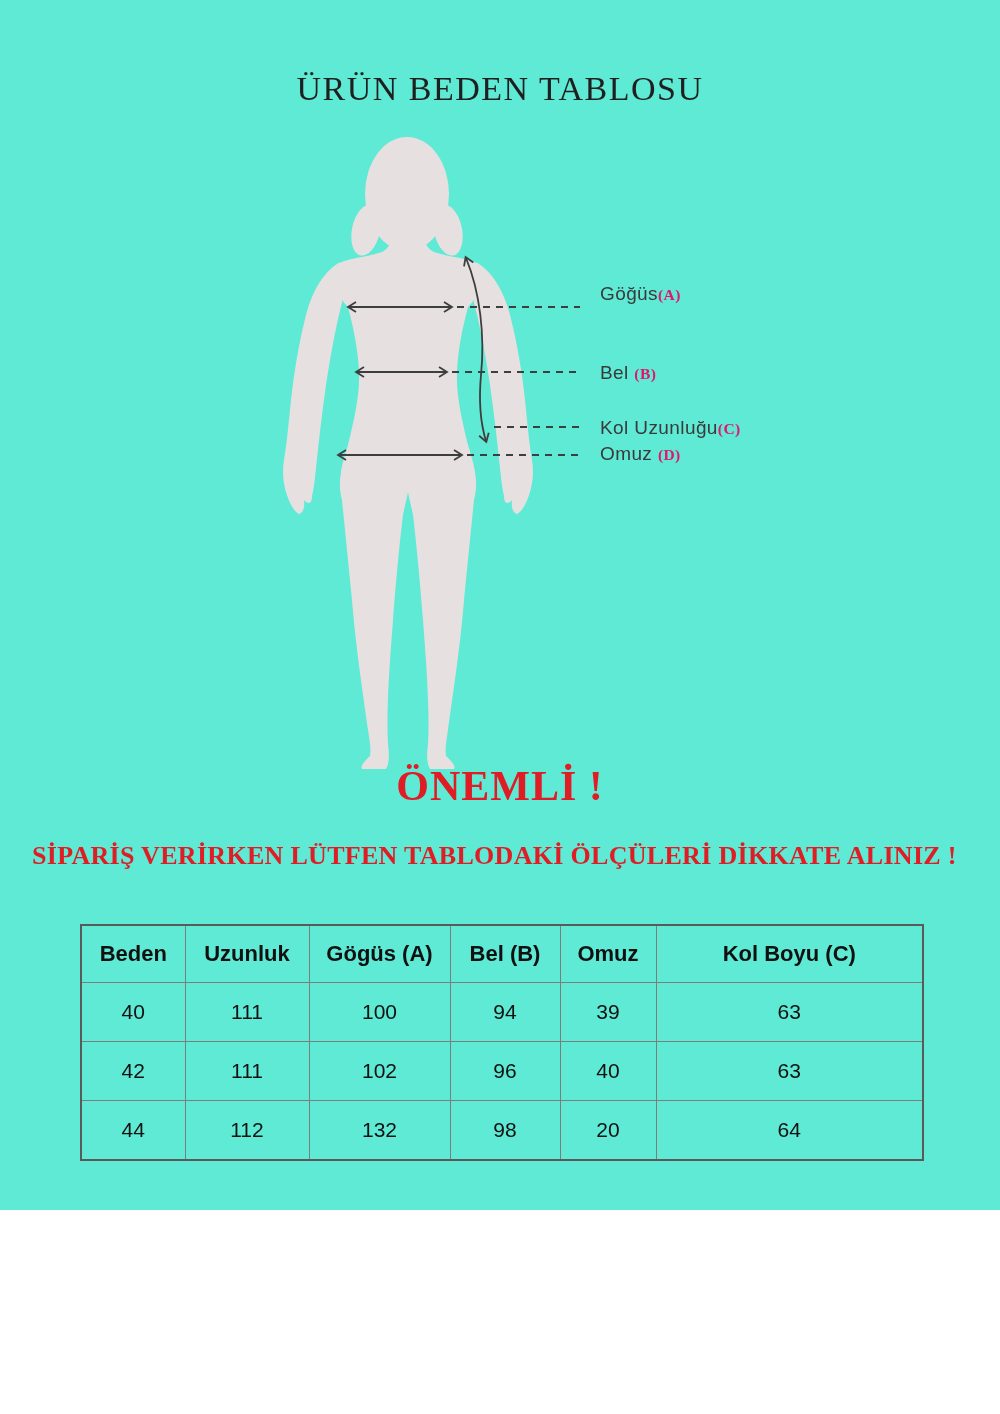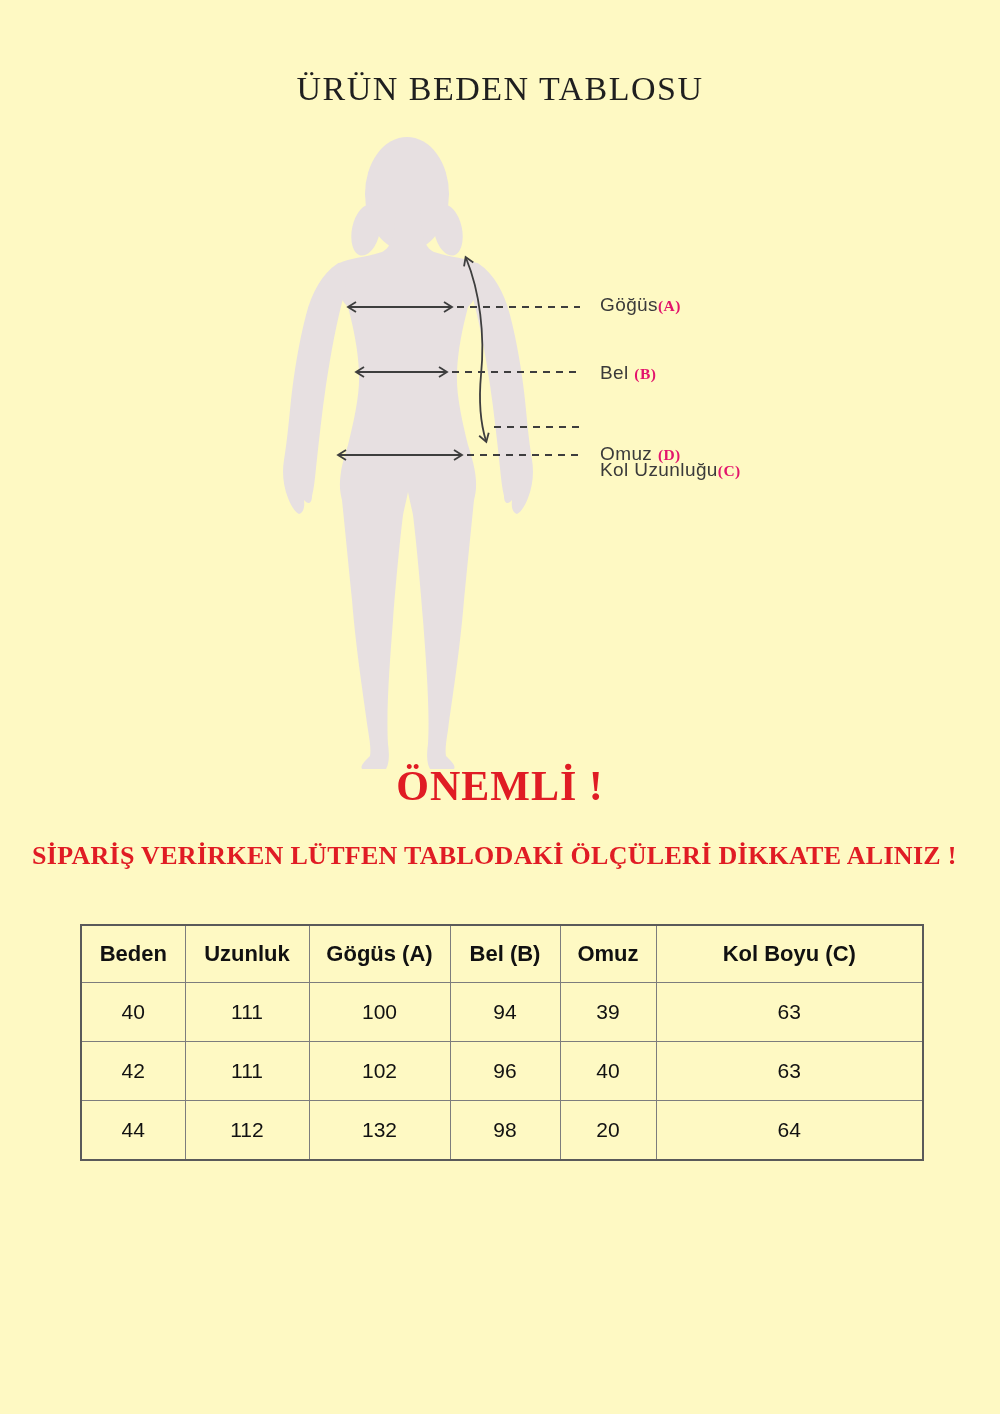--- a/index.html
+++ b/index.html
@@ -1,19 +1,19 @@
 <!DOCTYPE html>
 <html><head>
 <meta charset="utf-8">
 <style>
   html,body{margin:0;padding:0;background:#fff;}
   .page{
     position:relative;
-    width:1000px;height:1414px;
-    background:#fef9c3;
+    width:1000px;height:1210px;
+    background:#5eead4;
     overflow:hidden;
     font-family:"Liberation Sans", sans-serif;
   }
   .page-title{
     position:absolute;
     top:70px;left:0;width:100%;
     text-align:center;
     font-family:"Liberation Serif", serif;
     font-size:34px;
     font-weight:normal;
@@ -33,23 +33,23 @@
     color:#3a3a3a;
     letter-spacing:0.4px;
     white-space:pre;
   }
   .fig-label .code{
     font-family:"Liberation Serif", serif;
     font-weight:bold;
     font-size:15.5px;
     color:#e3146c;
   }
-  .fig-label-gogus{top:294px;}
+  .fig-label-gogus{top:283px;}
   .fig-label-bel{top:362px;}
-  .fig-label-kol{top:417px;margin-top:42px;}
+  .fig-label-kol{top:417px;}
   .fig-label-basen{top:443px;}
   .important-heading{
     position:absolute;
     top:762px;left:0;width:100%;
     text-align:center;
     font-family:"Liberation Serif", serif;
     font-weight:bold;
     font-size:42px;
     color:#e01c24;
     letter-spacing:1px;

